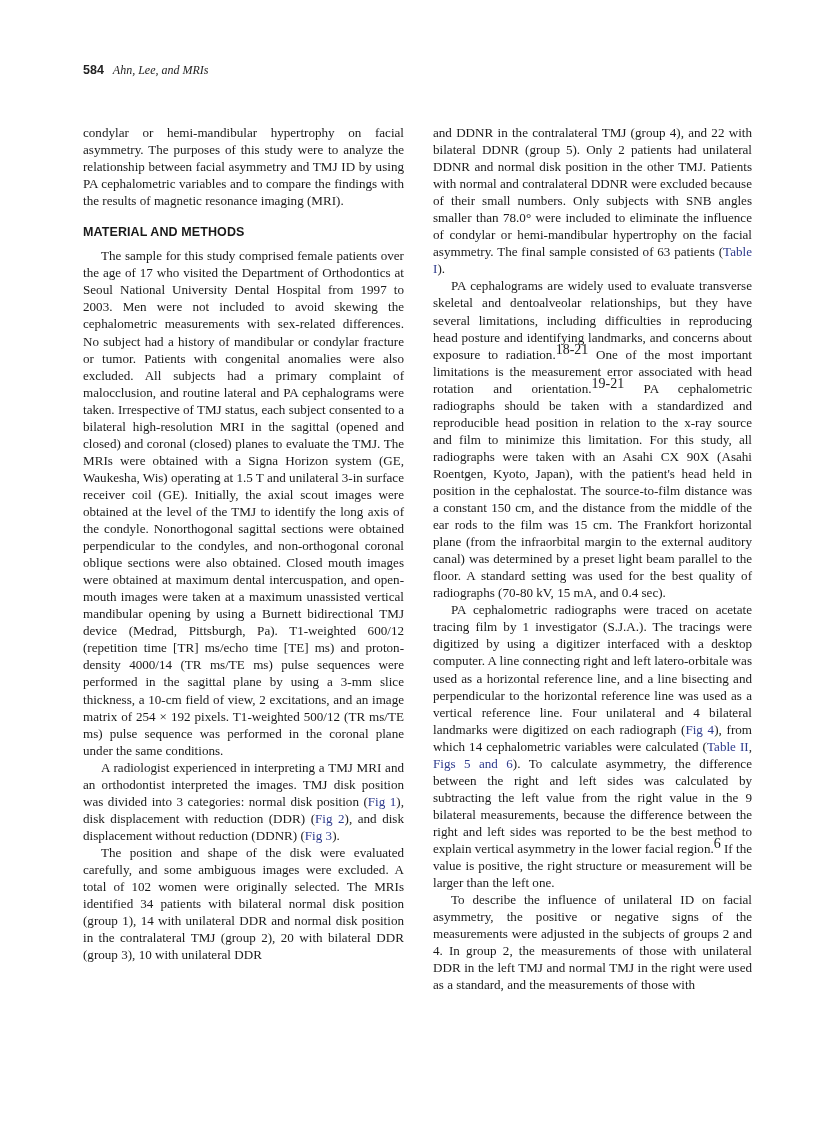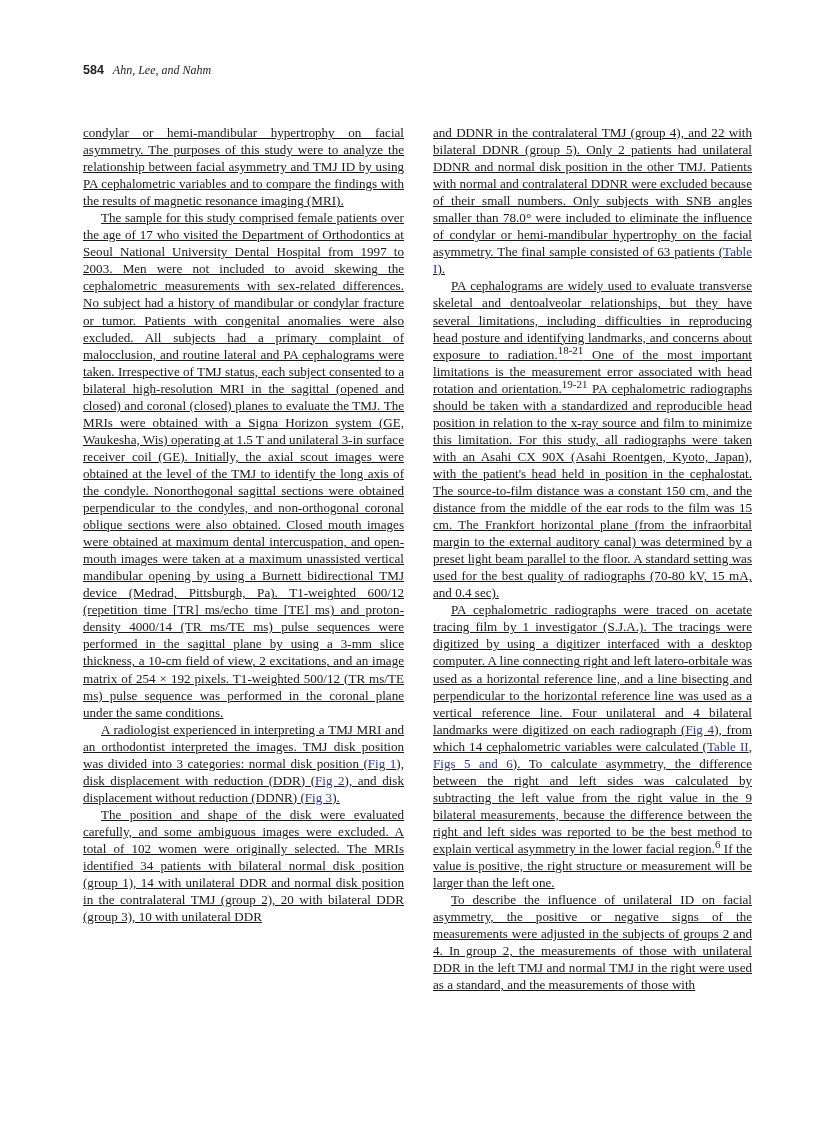--- a/index.html
+++ b/index.html
@@ -5,38 +5,39 @@
     html, body { margin: 0; padding: 0; background: #ffffff; }
     body { width: 838px; height: 1122px; position: relative; overflow: hidden; }
     .page { position: absolute; left: 0; top: 0; width: 838px; height: 1122px; }
     .hdr-left { position: absolute; left: 83px; top: 63px; font-family: "Liberation Serif", serif; font-size: 12px; color: #222; }
     .hdr-left .pgno { font-family: "Liberation Sans", sans-serif; font-weight: bold; font-size: 12.5px; margin-right: 6px; text-align: right; }
     .hdr-left .authors { font-style: italic; }
     .hdr-right { position: absolute; right: 83px; top: 63px; text-align: right; font-family: "Liberation Serif", serif; font-style: italic; font-size: 11px; line-height: 13px; color: #222; }
     .col { position: absolute; top: 124px; width: 321px; font-family: "Liberation Serif", serif; font-size: 13.1px; line-height: 17.05px; color: #1a1a1a; text-align: justify; hyphens: none; }
     .col.left { left: 83px; }
     .col.right { left: 433px; width: 319px; }
-    .col p { margin: 0; text-decoration: underline; }
+    .col p { margin: 0; }
     .col p.ind { text-indent: 18px; }
     .sec-head { font-family: "Liberation Sans", sans-serif; font-weight: bold; font-size: 12.5px; margin: 15px 0 6px 0; color: #1a1a1a; letter-spacing: 0.1px; }
     .ref { color: #2d3a8c; }
-    sup { font-size: 11px; line-height: 0; vertical-align: 5px; }
+    sup { font-size: 14px; line-height: 0; vertical-align: 5px; }
   </style>
 </head>
 <body>
 
 <div class="page">
 
   <div class="hdr-left">
     <span class="pgno">584</span>
-    <span class="authors">Ahn, Lee, and Nahm</span>
+    <span class="authors">Ahn, Lee, and MRIs</span>
   </div>
 
   <div class="col left">
     <p>condylar or hemi-mandibular hypertrophy on facial asymmetry. The purposes of this study were to analyze the relationship between facial asymmetry and TMJ ID by using PA cephalometric variables and to compare the findings with the results of magnetic resonance imaging (MRI).</p>
+    <div class="sec-head">MATERIAL AND METHODS</div>
     <p class="ind">The sample for this study comprised female patients over the age of 17 who visited the Department of Orthodontics at Seoul National University Dental Hospital from 1997 to 2003. Men were not included to avoid skewing the cephalometric measurements with sex-related differences. No subject had a history of mandibular or condylar fracture or tumor. Patients with congenital anomalies were also excluded. All subjects had a primary complaint of malocclusion, and routine lateral and PA cephalograms were taken. Irrespective of TMJ status, each subject consented to a bilateral high-resolution MRI in the sagittal (opened and closed) and coronal (closed) planes to evaluate the TMJ. The MRIs were obtained with a Signa Horizon system (GE, Waukesha, Wis) operating at 1.5 T and unilateral 3-in surface receiver coil (GE). Initially, the axial scout images were obtained at the level of the TMJ to identify the long axis of the condyle. Nonorthogonal sagittal sections were obtained perpendicular to the condyles, and non-orthogonal coronal oblique sections were also obtained. Closed mouth images were obtained at maximum dental intercuspation, and open-mouth images were taken at a maximum unassisted vertical mandibular opening by using a Burnett bidirectional TMJ device (Medrad, Pittsburgh, Pa). T1-weighted 600/12 (repetition time [TR] ms/echo time [TE] ms) and proton-density 4000/14 (TR ms/TE ms) pulse sequences were performed in the sagittal plane by using a 3-mm slice thickness, a 10-cm field of view, 2 excitations, and an image matrix of 254 × 192 pixels. T1-weighted 500/12 (TR ms/TE ms) pulse sequence was performed in the coronal plane under the same conditions.</p>
     <p class="ind"><span>A radiologist experienced in interpreting a TMJ MRI and an orthodontist interpreted the images. TMJ disk position was divided into 3 categories: normal disk position (</span><span class="ref">Fig 1</span><span>), disk displacement with reduction (DDR) (</span><span class="ref">Fig 2</span><span>), and disk displacement without reduction (DDNR) (</span><span class="ref">Fig 3</span><span>).</span></p>
     <p class="ind">The position and shape of the disk were evaluated carefully, and some ambiguous images were excluded. A total of 102 women were originally selected. The MRIs identified 34 patients with bilateral normal disk position (group 1), 14 with unilateral DDR and normal disk position in the contralateral TMJ (group 2), 20 with bilateral DDR (group 3), 10 with unilateral DDR</p>
   </div>
 
   <div class="col right">
     <p><span>and DDNR in the contralateral TMJ (group 4), and 22 with bilateral DDNR (group 5). Only 2 patients had unilateral DDNR and normal disk position in the other TMJ. Patients with normal and contralateral DDNR were excluded because of their small numbers. Only subjects with SNB angles smaller than 78.0° were included to eliminate the influence of condylar or hemi-mandibular hypertrophy on the facial asymmetry. The final sample consisted of 63 patients (</span><span class="ref">Table I</span><span>).</span></p>
     <p class="ind"><span>PA cephalograms are widely used to evaluate transverse skeletal and dentoalveolar relationships, but they have several limitations, including difficulties in reproducing head posture and identifying landmarks, and concerns about exposure to radiation.</span><sup>18-21</sup><span> One of the most important limitations is the measurement error associated with head rotation and orientation.</span><sup>19-21</sup><span> PA cephalometric radiographs should be taken with a standardized and reproducible head position in relation to the x-ray source and film to minimize this limitation. For this study, all radiographs were taken with an Asahi CX 90X (Asahi Roentgen, Kyoto, Japan), with the patient's head held in position in the cephalostat. The source-to-film distance was a constant 150 cm, and the distance from the middle of the ear rods to the film was 15 cm. The Frankfort horizontal plane (from the infraorbital margin to the external auditory canal) was determined by a preset light beam parallel to the floor. A standard setting was used for the best quality of radiographs (70-80 kV, 15 mA, and 0.4 sec).</span></p>
     <p class="ind"><span>PA cephalometric radiographs were traced on acetate tracing film by 1 investigator (S.J.A.). The tracings were digitized by using a digitizer interfaced with a desktop computer. A line connecting right and left latero-orbitale was used as a horizontal reference line, and a line bisecting and perpendicular to the horizontal reference line was used as a vertical reference line. Four unilateral and 4 bilateral landmarks were digitized on each radiograph (</span><span class="ref">Fig 4</span><span>), from which 14 cephalometric variables were calculated (</span><span class="ref">Table II</span><span>, </span><span class="ref">Figs 5 and 6</span><span>). To calculate asymmetry, the difference between the right and left sides was calculated by subtracting the left value from the right value in the 9 bilateral measurements, because the difference between the right and left sides was reported to be the best method to explain vertical asymmetry in the lower facial region.</span><sup>6</sup><span> If the value is positive, the right structure or measurement will be larger than the left one.</span></p>
     <p class="ind">To describe the influence of unilateral ID on facial asymmetry, the positive or negative signs of the measurements were adjusted in the subjects of groups 2 and 4. In group 2, the measurements of those with unilateral DDR in the left TMJ and normal TMJ in the right were used as a standard, and the measurements of those with</p>

